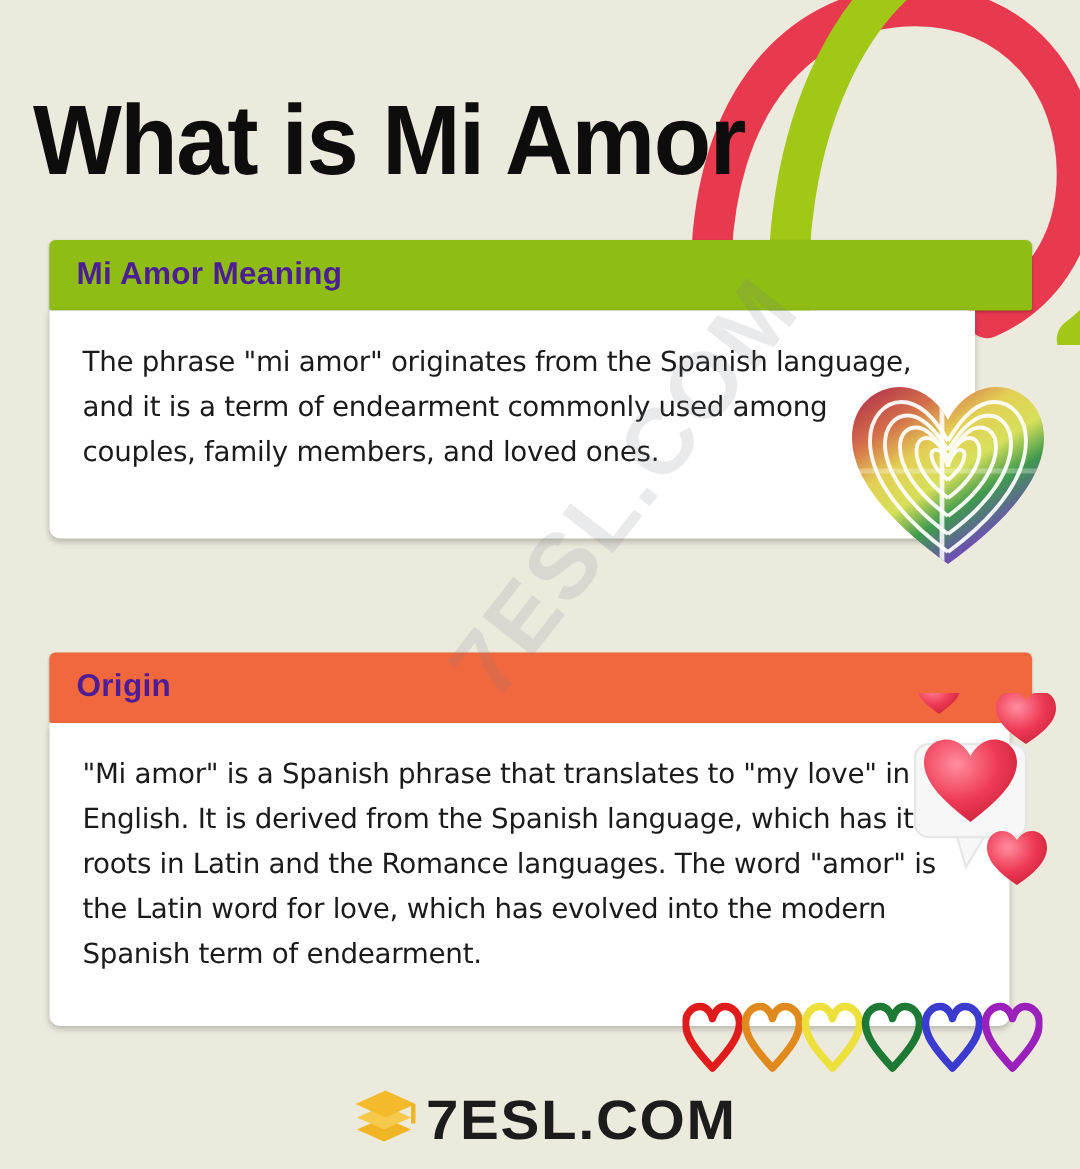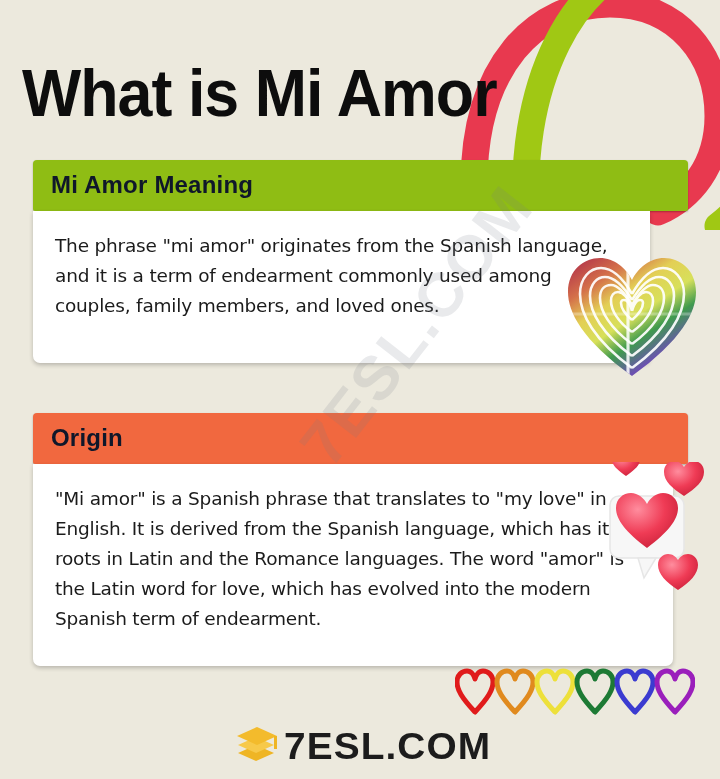--- a/index.html
+++ b/index.html
@@ -73,22 +73,22 @@
     z-index: 4;
   }
   .card-header {
     border-radius: 4px 4px 2px 2px;
     padding: 11px 18px 12px 18px;
     box-shadow: 0 1px 2px rgba(0,0,0,0.28);
   }
   .card-header-text {
     font-family: "Liberation Sans", sans-serif;
     font-weight: bold;
-    font-size: 24px;
-    color: #0f172a;
+    font-size: 21px;
+    color: #4c1d95;
     letter-spacing: 0.2px;
     margin-top: 28px;
   }
   .card-body {
     background: #ffffff;
     border-radius: 0 0 7px 7px;
     box-shadow: 0 2px 4px rgba(0,0,0,0.22);
     padding: 20px 22px 16px 22px;
   }
   .card-body p {
@@ -96,21 +96,21 @@
     font-size: 18.5px;
     line-height: 1.62;
     color: #1b1b1b;
     letter-spacing: -0.2px;
   }
 
   #card-meaning { left: 33px; top: 160px; width: 655px; }
   #card-meaning .card-header { background: #8fbd14; }
   #card-meaning .card-body   { width: 617px; min-height: 152px; }
 
-  #card-origin  { left: 33px; top: 413px; width: 655px; }
+  #card-origin  { left: 33px; top: 435px; width: 655px; }
   #card-origin .card-header { background: #f1683f; }
   #card-origin .card-body   { width: 640px; min-height: 202px; }
 
   
   .fingerprint-heart {
     position: absolute;
     left: 566px;
     top: 256px;
     width: 132px;
     height: 124px;

